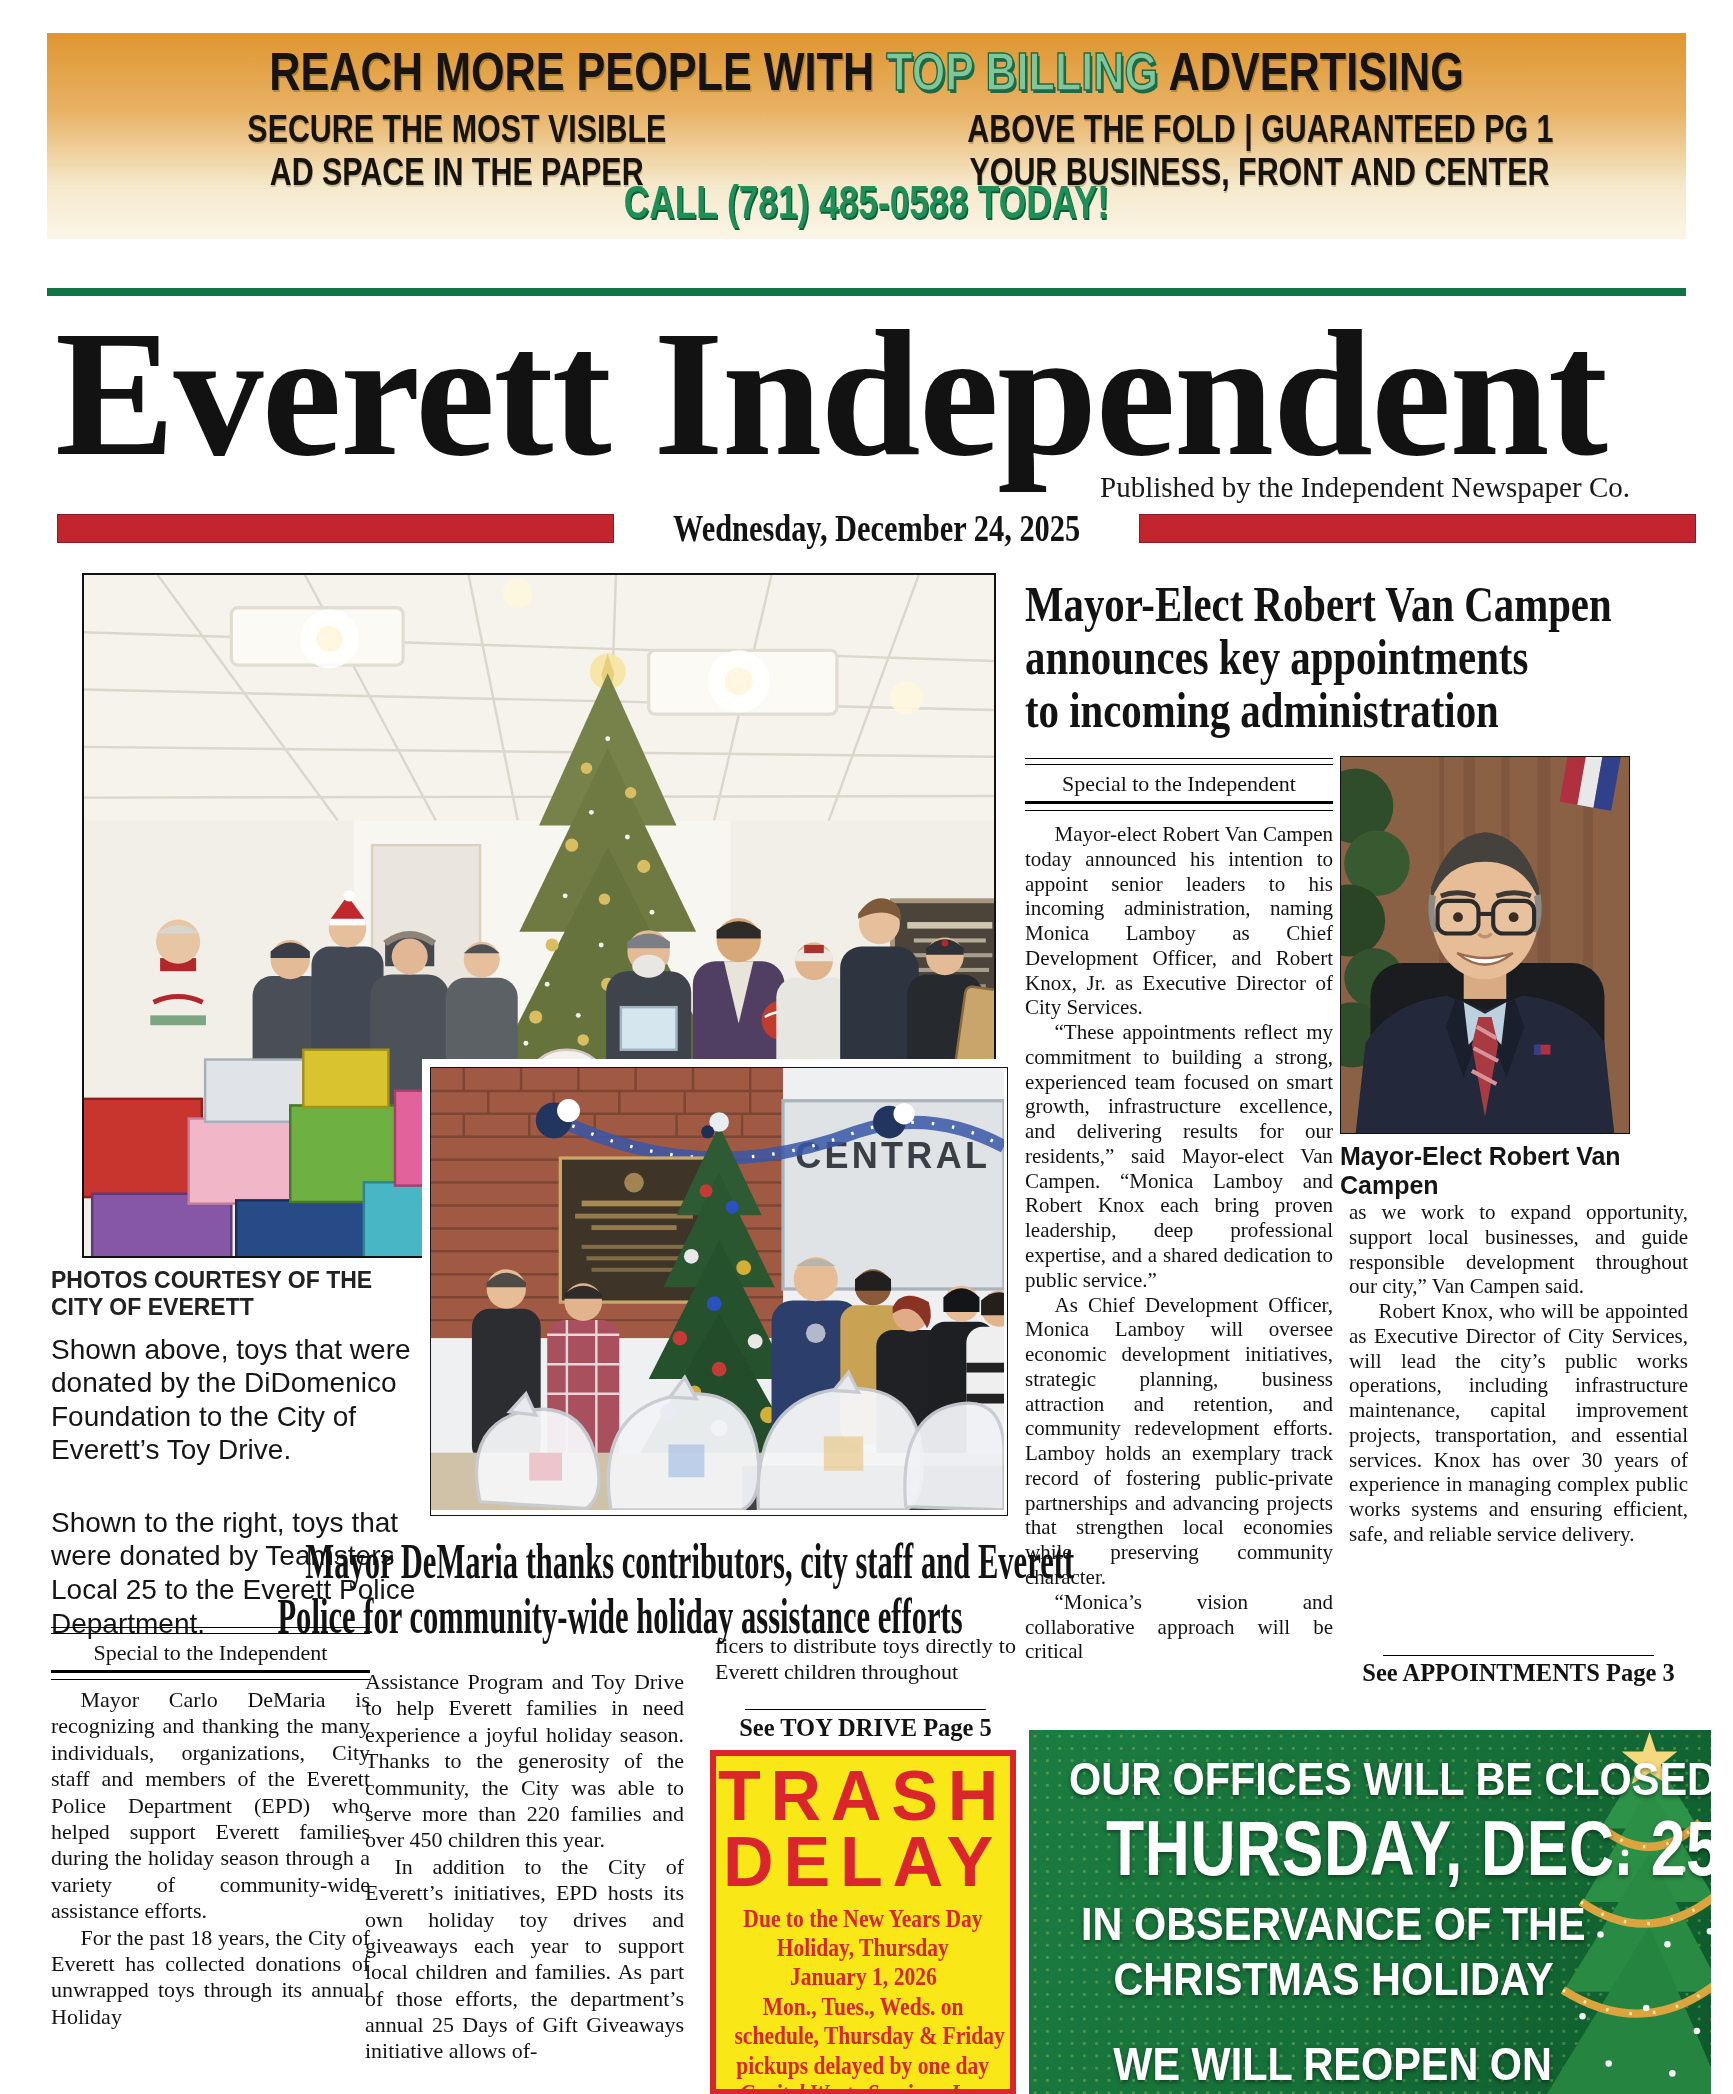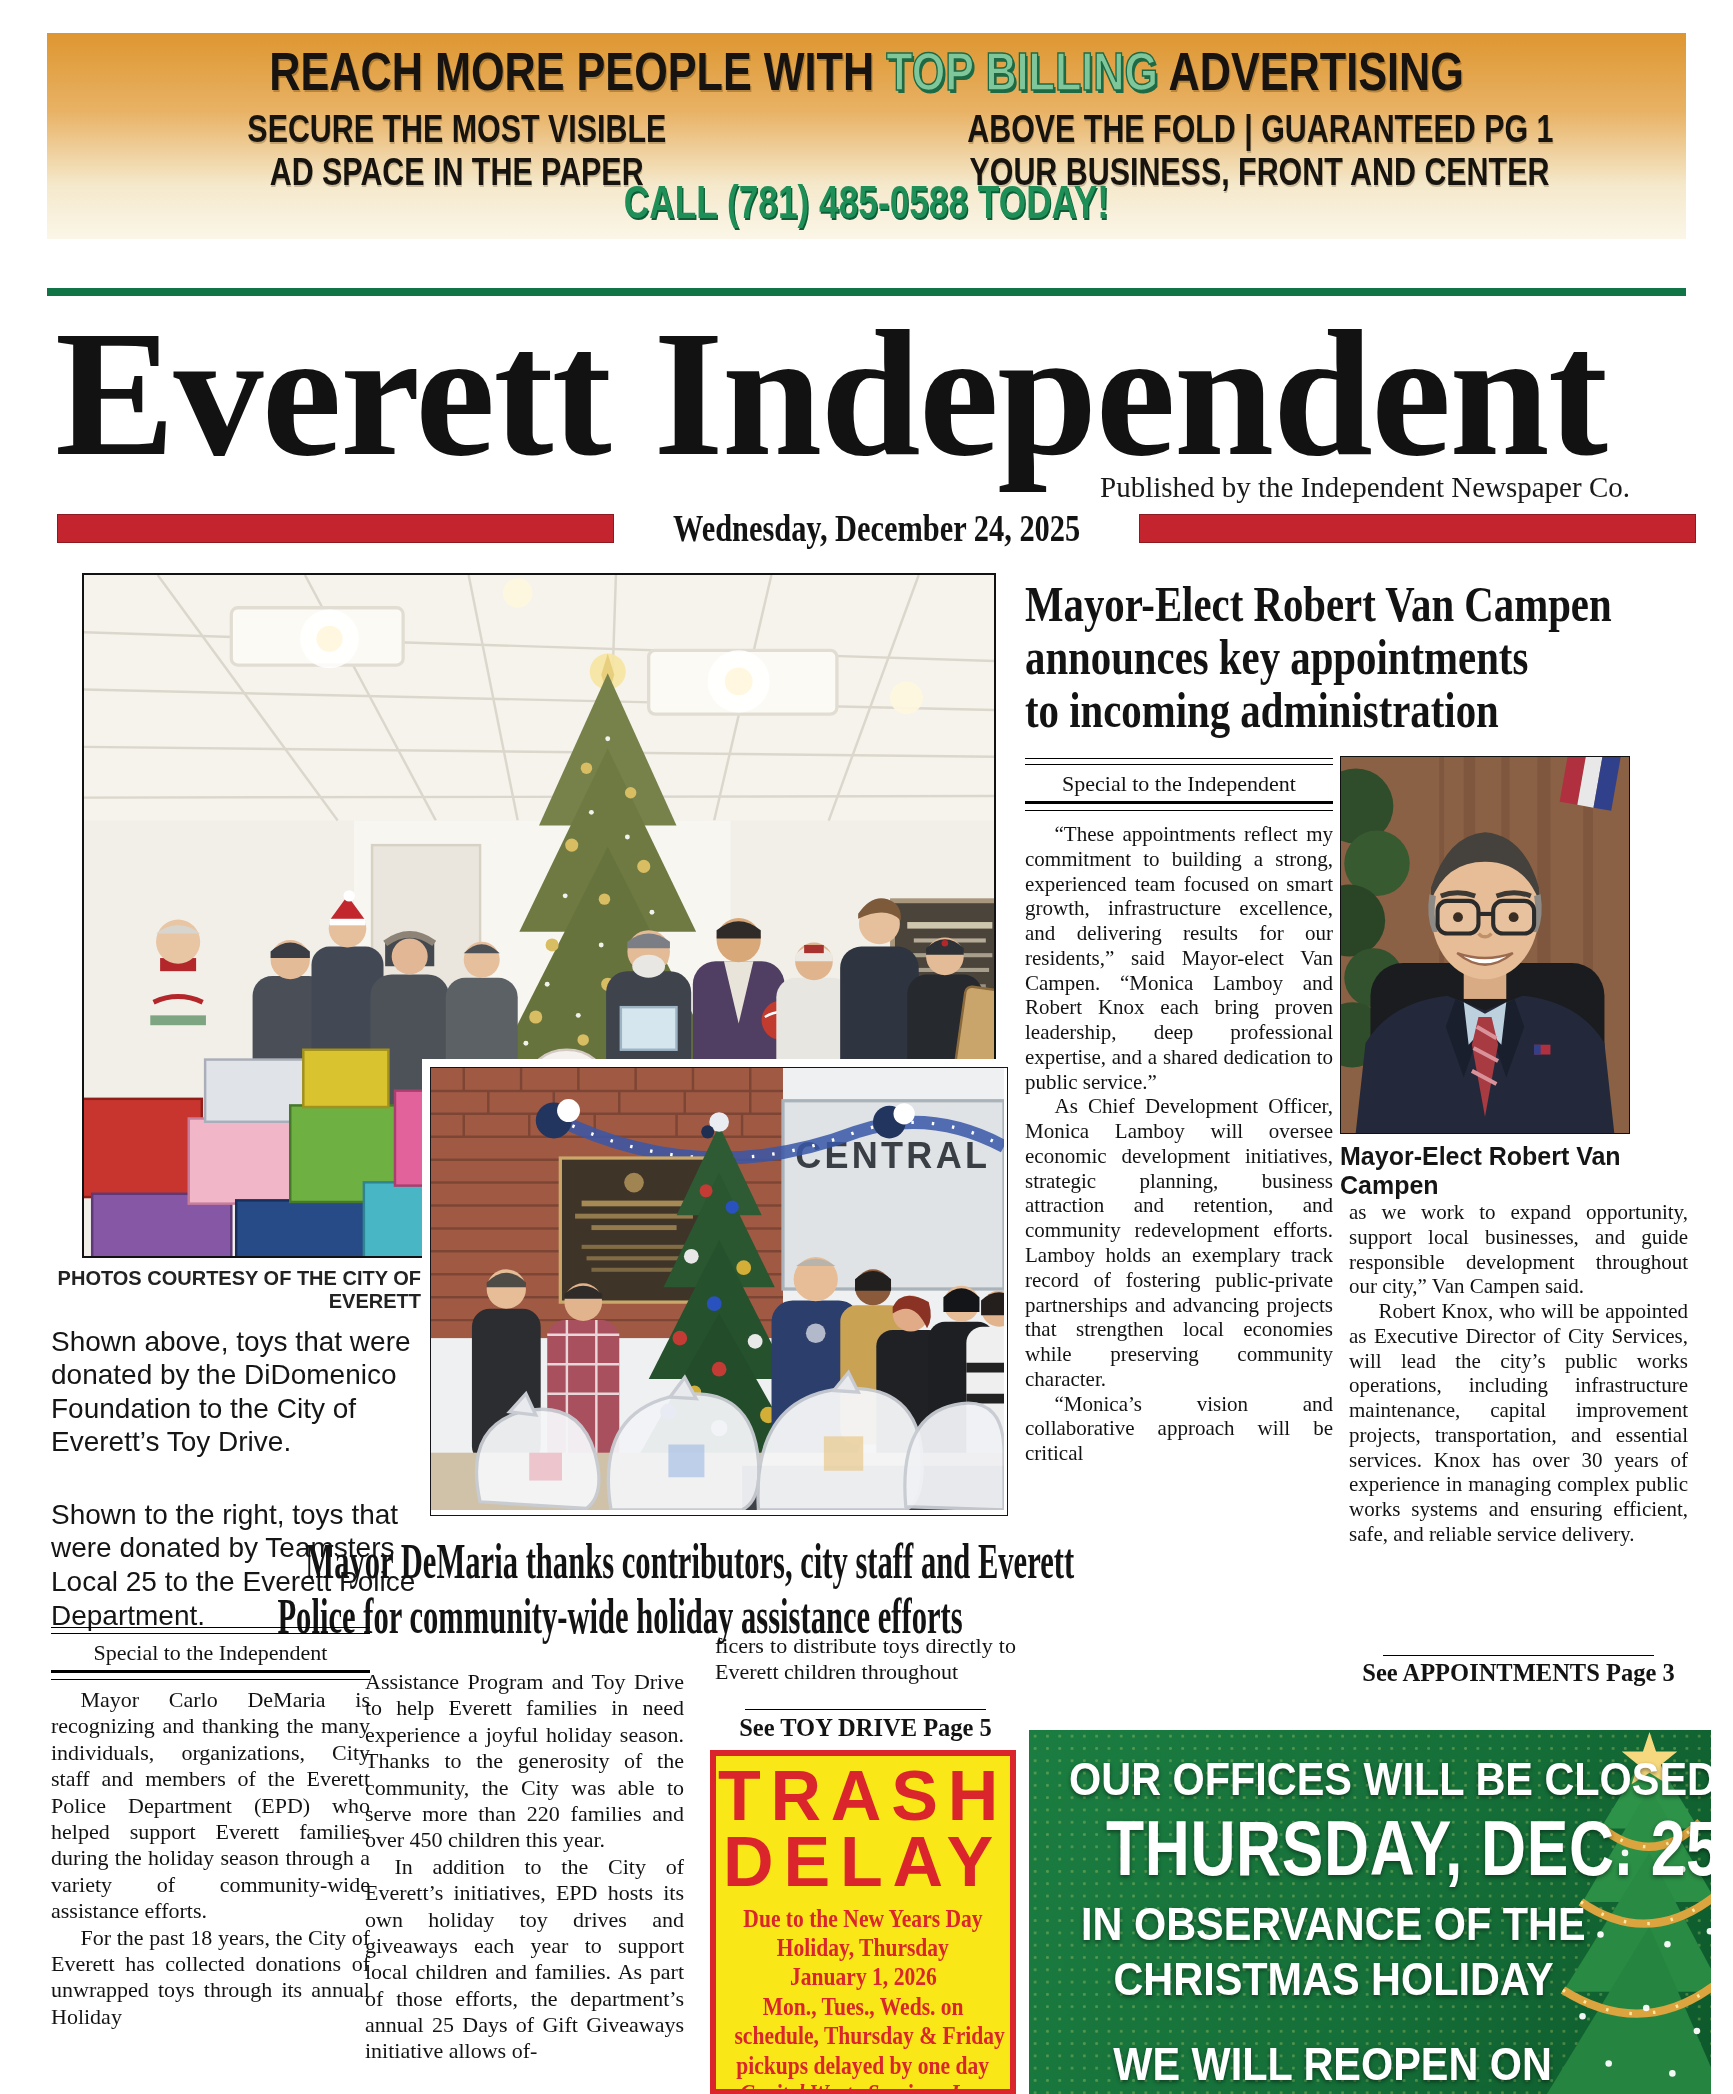--- a/index.html
+++ b/index.html
@@ -36,21 +36,21 @@
               border:2.5px solid #121212;overflow:hidden;background:#efece6;}
   #photo-inset{position:absolute;left:422px;top:1059px;width:594px;height:465px;margin:0;
                background:#ffffff;padding:8.2px;box-sizing:border-box;}
   #photo-inset .ph{width:100%;height:100%;border:1.6px solid #15151a;overflow:hidden;box-sizing:border-box;}
   #photo-mayor{position:absolute;left:1340px;top:756px;width:290px;height:378px;margin:0;
                border:1.6px solid #101010;box-sizing:border-box;overflow:hidden;}
   svg{display:block;}
 
   
   #caption-block{position:absolute;left:51px;top:1267px;width:370px;}
-  .credit{font-family:"Liberation Sans",sans-serif;font-weight:700;font-size:20px;text-align:right;color:#222;}
+  .credit{font-family:"Liberation Sans",sans-serif;font-weight:700;font-size:23px;color:#222;}
   .cap{font-family:"Liberation Sans",sans-serif;font-weight:400;font-size:28px;line-height:1.2;
        margin:11.5px 0 0 0;color:#151515;}
   .cap2{margin-top:39px;}
   #mayor-caption{position:absolute;left:1340px;top:1142px;width:360px;
        font-family:"Liberation Sans",sans-serif;font-weight:700;font-size:25px;color:#151515;}
 
   
   #dm-headline{position:absolute;left:49px;top:1534px;width:967px;text-align:center;
                font-weight:700;font-size:51px;line-height:55px;color:#131313;}
   #ap-headline{position:absolute;left:1025px;top:578px;width:678px;text-align:left;
@@ -514,20 +514,21 @@
         <circle cx="143" cy="196" r="6" fill="#3a2e24"></circle>
           <circle cx="211" cy="196" r="6" fill="#3a2e24"></circle>
         <path d="M168,216 Q176,224 184,216" stroke="#c09068" stroke-width="4" fill="none"></path>
         <path d="M142,240 Q176,268 210,240 Q176,252 142,240 Z" fill="#ffffff" stroke="#9c6b4f" stroke-width="3"></path>
       </g>
     </svg>
   </figure>
   <figcaption id="mayor-caption">Mayor-Elect Robert Van Campen</figcaption>
 
   <div class="body" id="ap-col1">
+    <p>Mayor-elect Robert Van Campen today announced his intention to appoint senior leaders to his incoming administration, naming Monica Lamboy as Chief Development Officer, and Robert Knox, Jr. as Executive Director of City Services.</p>
     <p>“These appointments reflect my commitment to building a strong, experienced team focused on smart growth, infrastructure excellence, and delivering results for our residents,” said Mayor-elect Van Campen. “Monica Lamboy and Robert Knox each bring proven leadership, deep professional expertise, and a shared dedication to public service.”</p>
     <p>As Chief Development Officer, Monica Lamboy will oversee economic development initiatives, strategic planning, business attraction and retention, and community redevelopment efforts. Lamboy holds an exemplary track record of fostering public-private partnerships and advancing projects that strengthen local economies while preserving community character.</p>
     <p>“Monica’s vision and collaborative approach will be critical</p>
   </div>
   <div class="body" id="ap-col2">
     <p class="noindent">as we work to expand opportunity, support local businesses, and guide responsible development throughout our city,” Van Campen said.</p>
     <p>Robert Knox, who will be appointed as Executive Director of City Services, will lead the city’s public works operations, including infrastructure maintenance, capital improvement projects, transportation, and essential services. Knox has over 30 years of experience in managing complex public works systems and ensuring efficient, safe, and reliable service delivery.</p>
   </div>
   <div id="ap-jump">
     <div class="jump-rule"></div>

